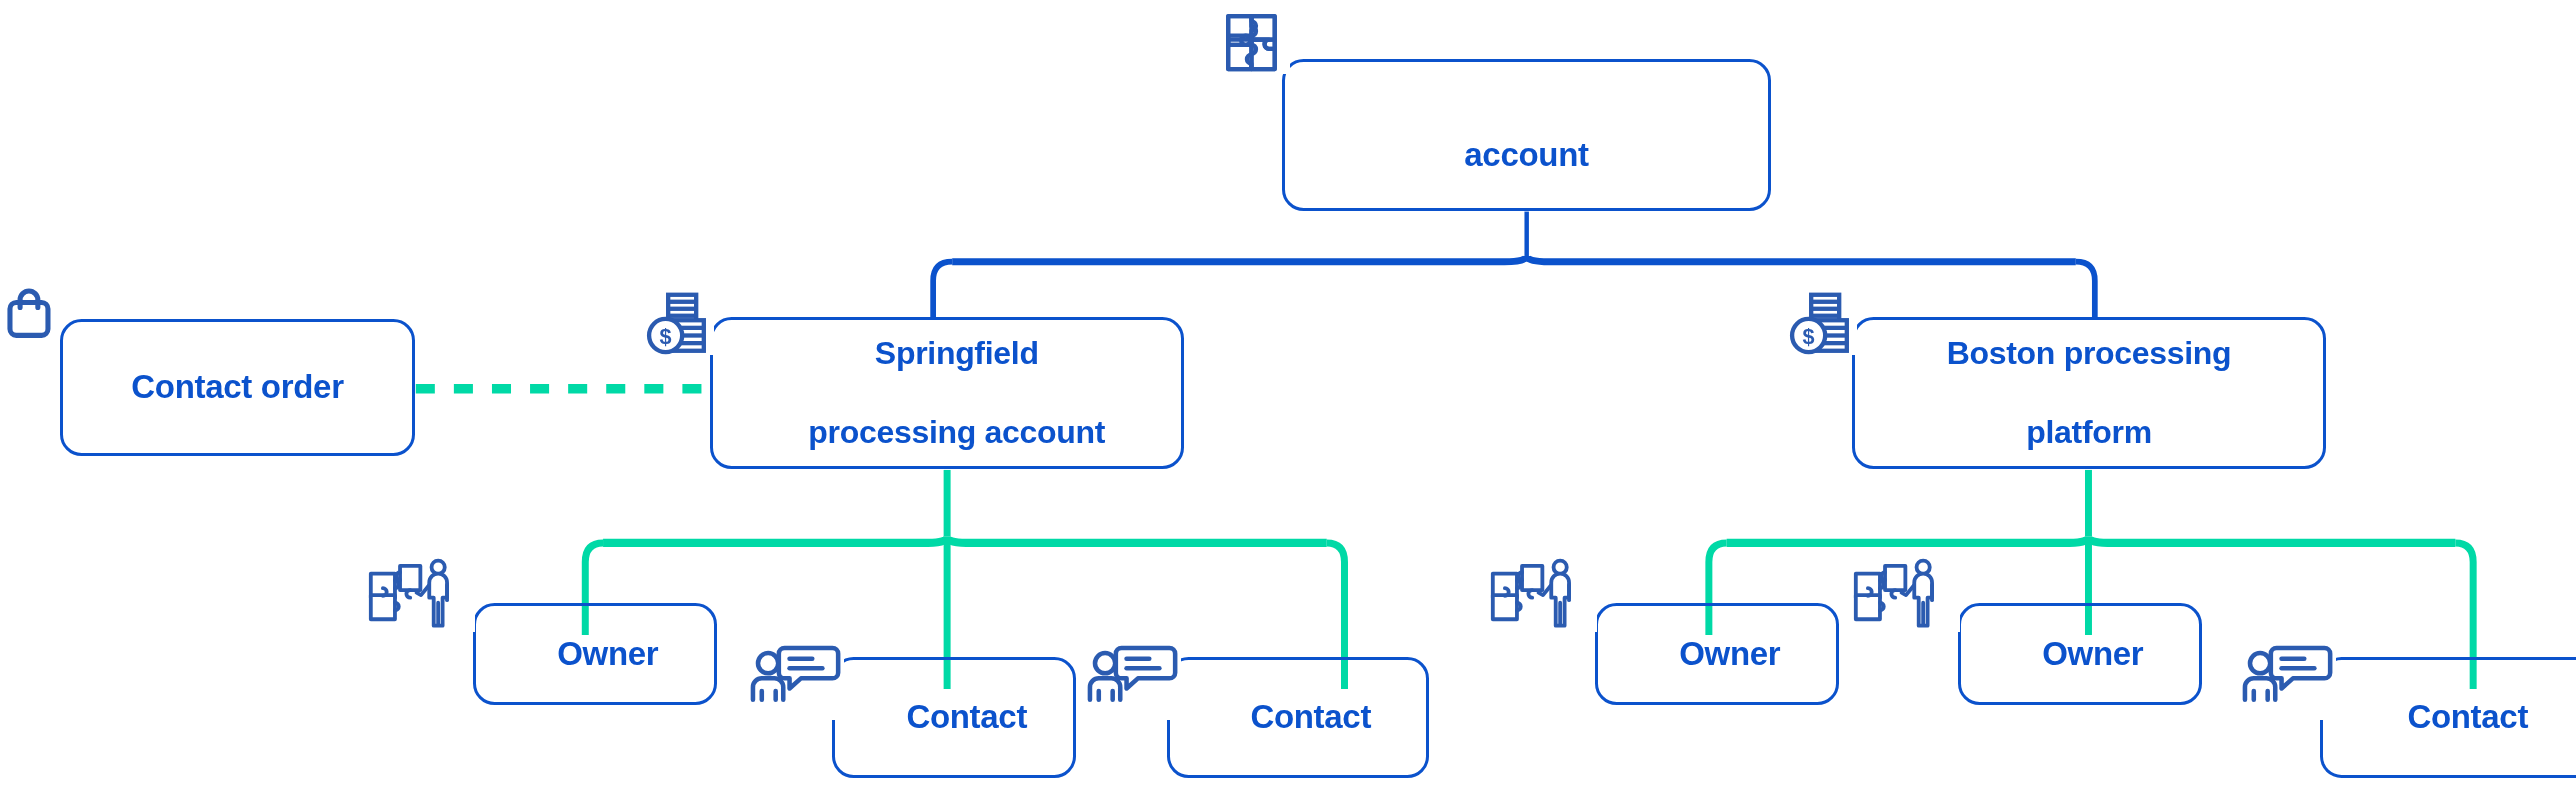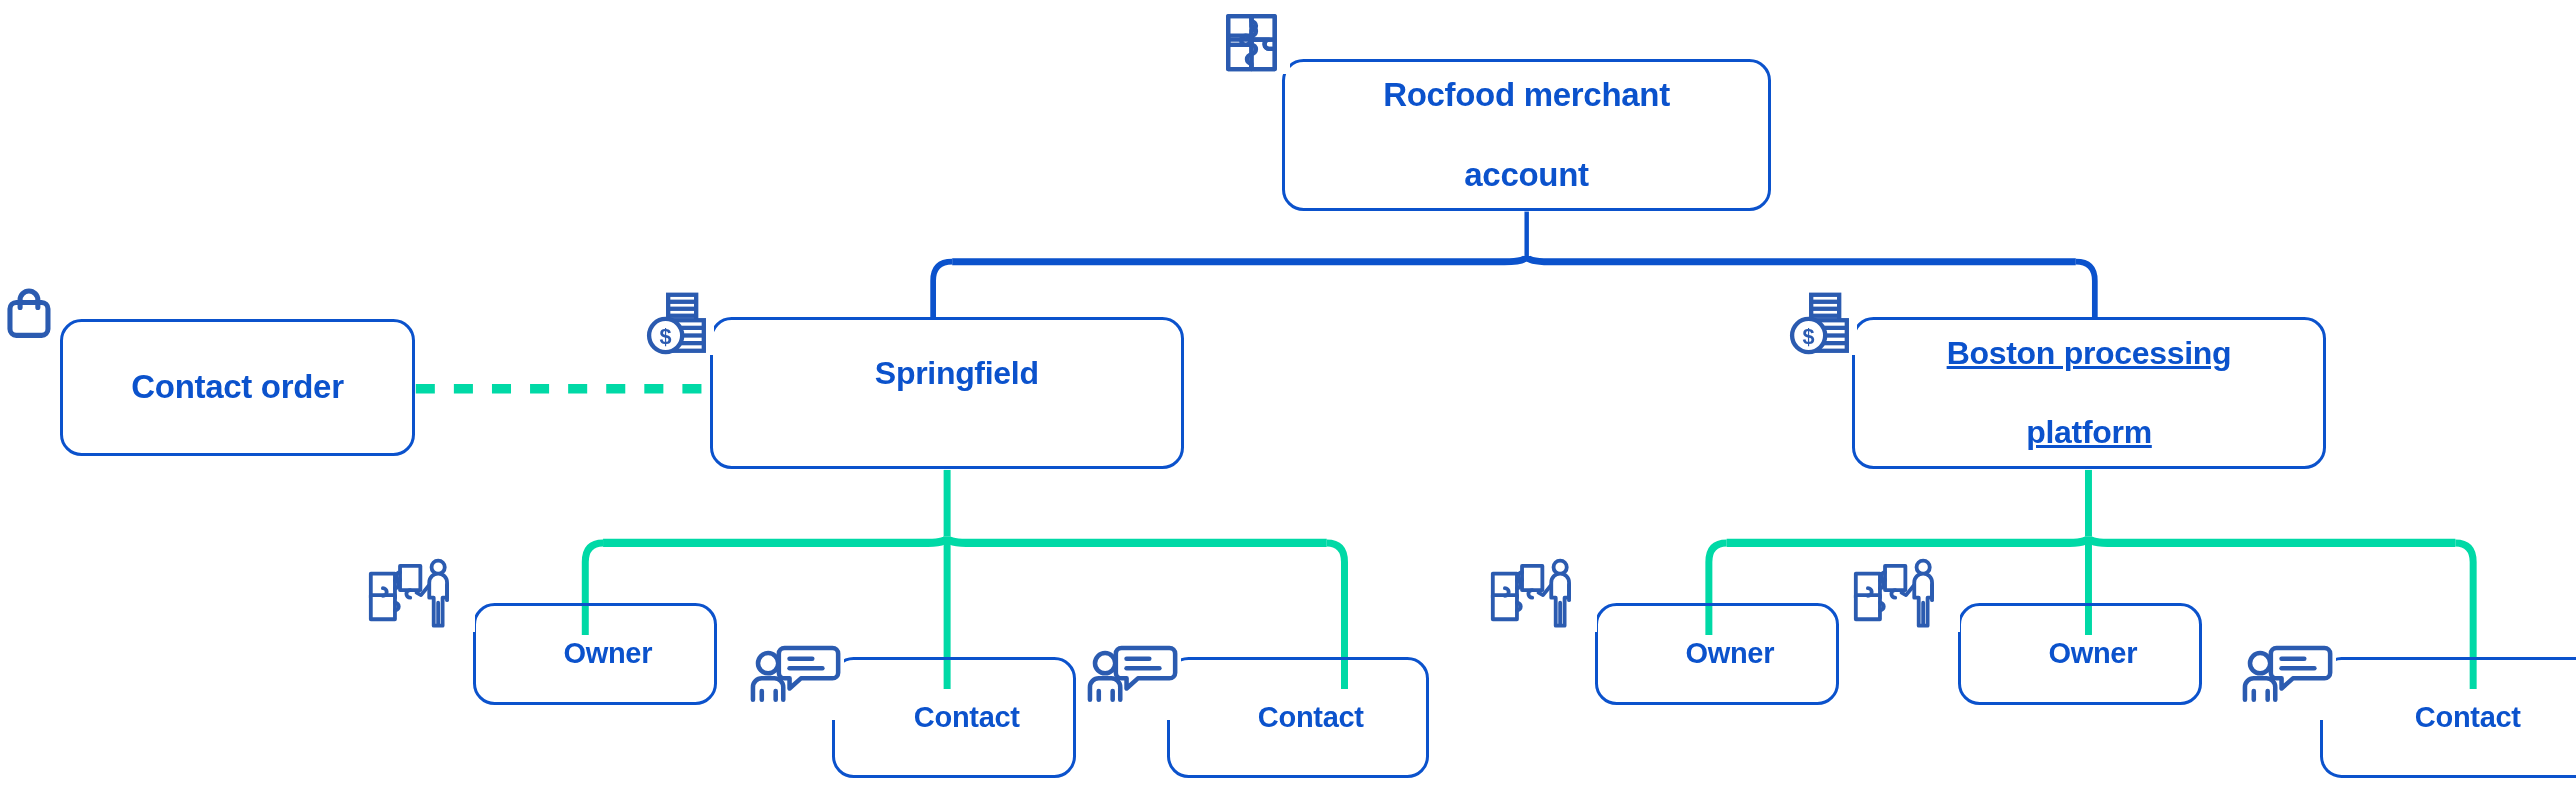--- a/index.html
+++ b/index.html
@@ -21,21 +21,21 @@
     text-align:center;
     color:#0b52cc;
     font-weight:bold;
     letter-spacing:-0.3px;
     line-height:1.22;
     padding:3.8px 16.5px;
   }
   .node span{display:block;width:100%;}
   .node.lvl1{font-size:33px;}
   .node.lvl2{font-size:32px;}
-  .node.lvl3{font-size:29px;padding-left:42px;}
+  .node.lvl3{font-size:33px;padding-left:42px;}
   
   .icon{
     position:absolute;
     background:#ffffff;
     display:block;
     z-index:6;
   }
   .icon svg{display:block;}
   .node.cut{border-right:none;border-top-right-radius:0;border-bottom-right-radius:0;}
 </style>
@@ -68,32 +68,32 @@
     <g stroke="#00d9a6" stroke-width="11" fill="none" stroke-linecap="butt">
       <path d="M3290 740 L3290 845"></path>
       <path d="M2720 855 L3260 855 Q3290 855 3290 845 Q3290 855 3320 855 L3868 855" stroke-width="13"></path>
       <path d="M2720 855 Q2692 855 2692 885 L2692 1000"></path>
       <path d="M3290 855 L3290 1000"></path>
       <path d="M3868 855 Q3896 855 3896 885 L3896 1085"></path>
     </g>
   </svg>
 
   <div class="node lvl1" style="left:1282px;top:59px;width:489px;height:152px;">
-    <span><span>Rocfood merchant</span><br><span>account</span></span>
+    <span><br><span>account</span></span>
   </div>
 
   <div class="node lvl2" style="left:60px;top:319px;width:355px;height:137px;font-size:33px;">
     <span>Contact order</span>
   </div>
 
   <div class="node lvl2" style="left:710px;top:317px;width:474px;height:152px;padding-left:36px;">
-    <span><span>Springfield</span><br></span>
-  </div>
-
-  <div class="node lvl2" style="left:1852px;top:317px;width:474px;height:152px;text-decoration:underline;">
+    <span><span>Springfield</span><br><span>processing account</span></span>
+  </div>
+
+  <div class="node lvl2" style="left:1852px;top:317px;width:474px;height:152px;">
     <span><span>Boston processing</span><br><span>platform</span></span>
   </div>
 
   <div class="node lvl3" style="left:473px;top:603px;width:244px;height:102px;">
     <span>Owner</span>
   </div>
 
   <div class="node lvl3" style="left:832px;top:657px;width:244px;height:121px;">
     <span>Contact</span>
   </div>

